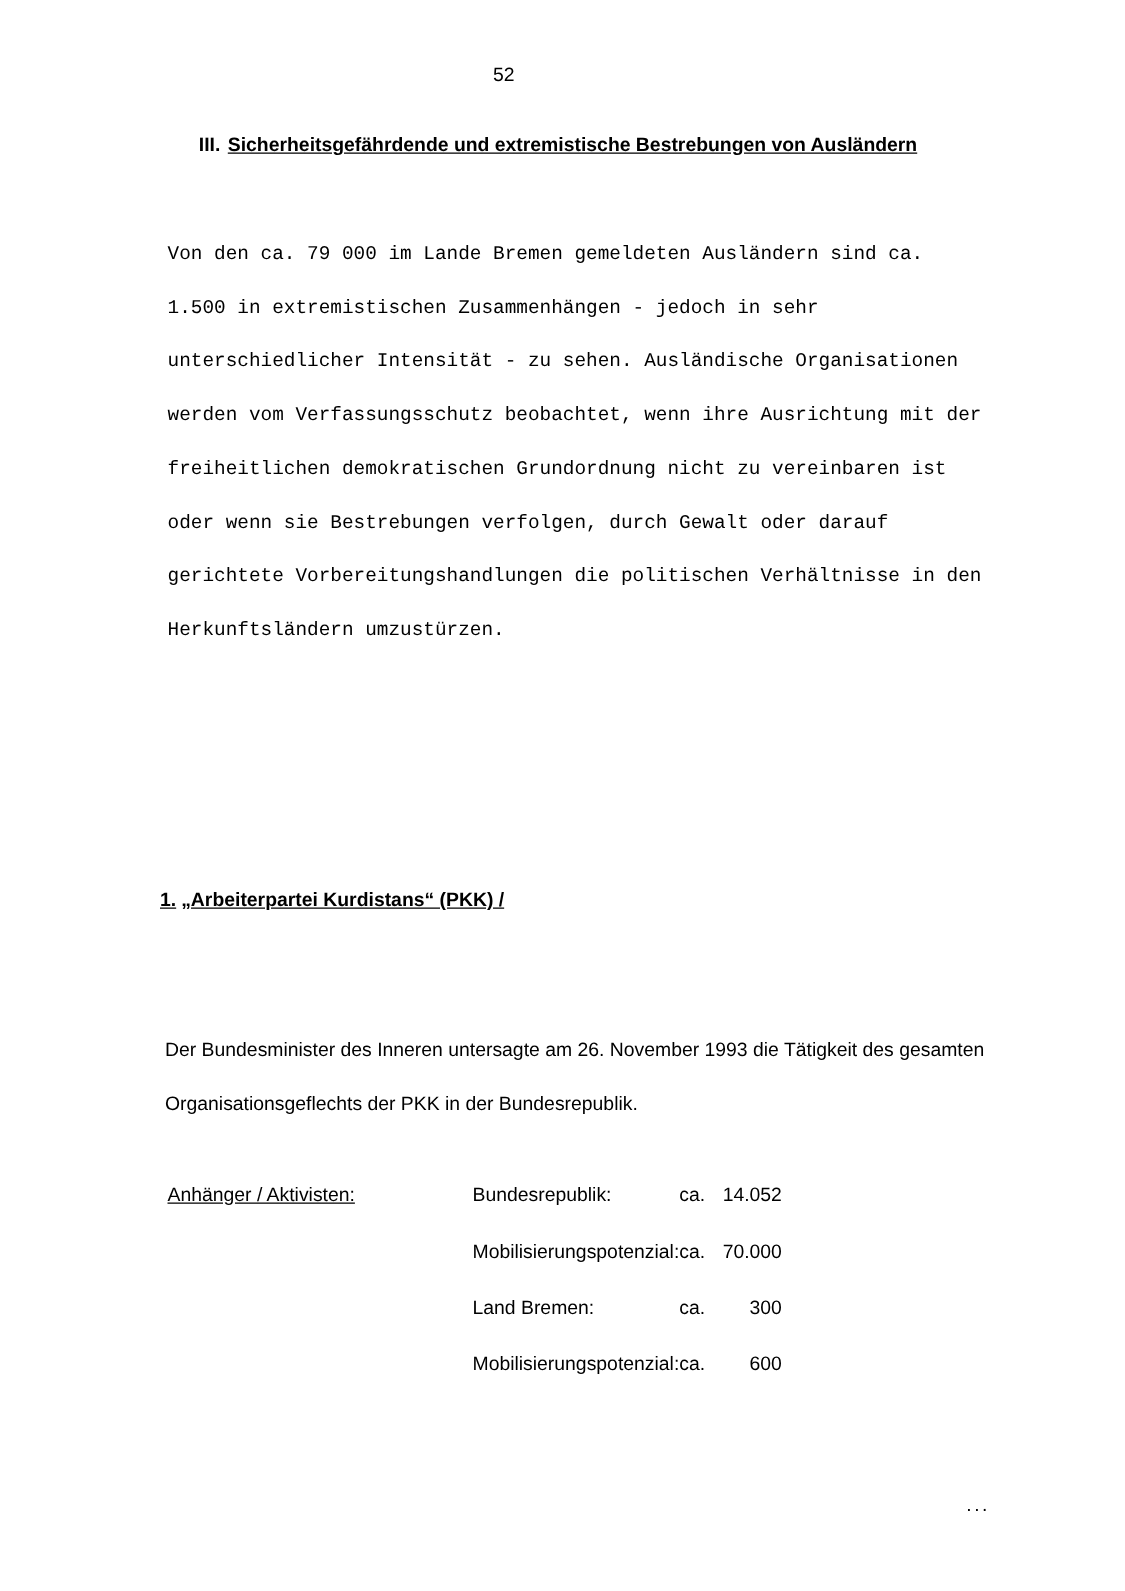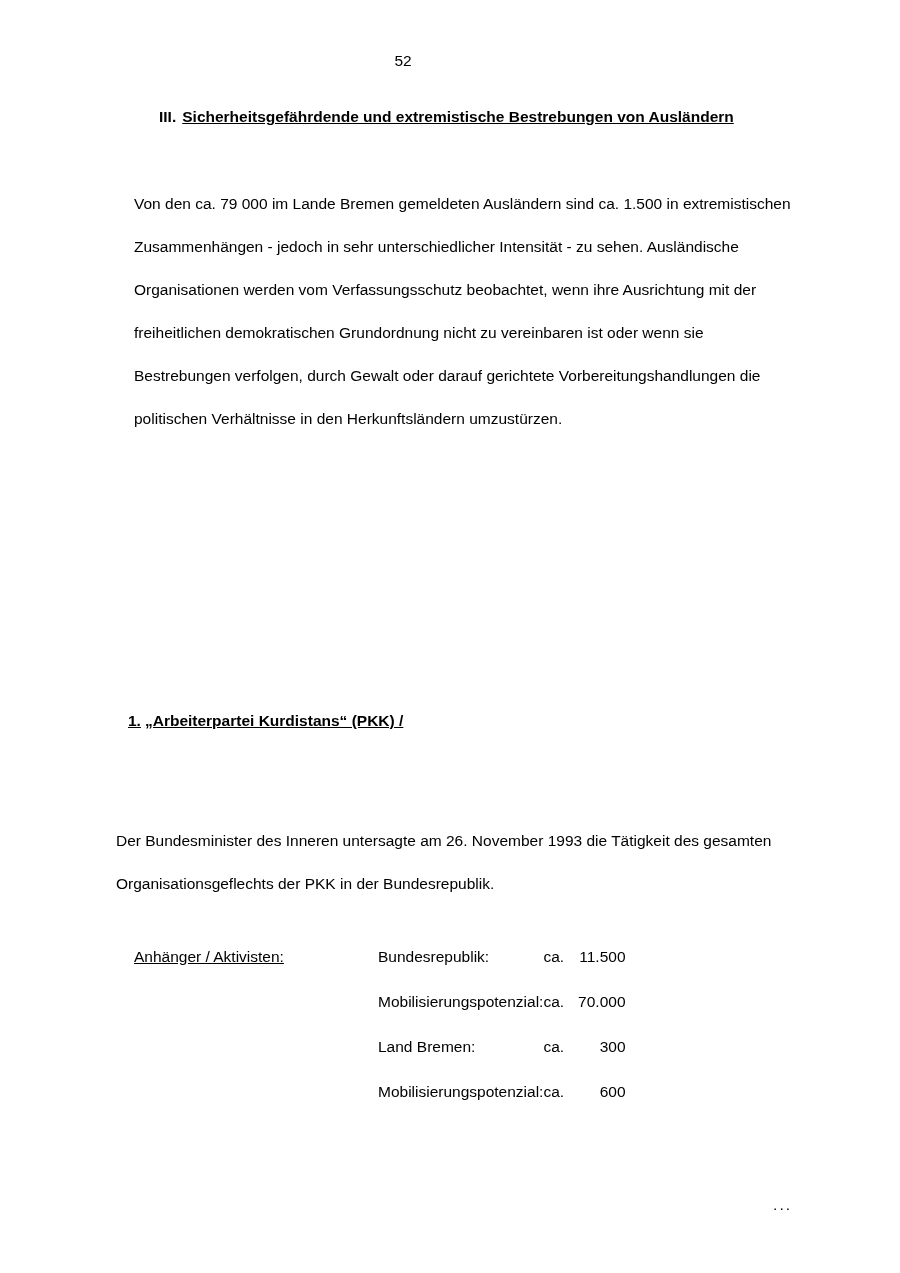--- a/index.html
+++ b/index.html
@@ -49,20 +49,21 @@
     position: absolute;
     left: 134px;
     width: 660px;
     font-size: 15.5px;
     line-height: 43px;
   }
   #intro-para-1 { top: 182px; }
   #intro-para-2 { top: 472px; }
   .body-block p {
     margin: 0;
+    font-family: Liberation Mono, monospace;
   }
   .subheading {
     position: absolute;
     left: 128px;
     font-size: 15.5px;
     font-weight: bold;
     line-height: 41px;
   }
   #subheading-block { top: 700px; }
   #subheading-block .line {
@@ -70,21 +71,21 @@
     white-space: nowrap;
   }
   #subheading-block .line .num {
     text-decoration: none;
     font-weight: bold;
     margin-right: 4px;
   }
   #pkk-para {
     position: absolute;
     top: 819px;
-    left: 116px;
+    left: 132px;
     width: 680px;
     font-size: 15.5px;
     line-height: 43px;
   }
   .stats {
     position: absolute;
     top: 948px;
     left: 134px;
     font-size: 15.5px;
   }
@@ -157,21 +158,21 @@
     <span>Der Bundesminister des Inneren untersagte am 26. November 1993 die Tätigkeit des gesamten Organisationsgeflechts der PKK in der Bundesrepublik.</span>
   </div>
 
   <div class="stats">
     <div class="stats-label">Anhänger / Aktivisten:</div>
     <table class="stats-table">
       <tbody>
         <tr>
           <td class="cat">Bundesrepublik:</td>
           <td class="ca right">ca.</td>
-          <td class="val">11.500</td>
+          <td class="val">14.052</td>
         </tr>
         <tr>
           <td class="cat">Mobilisierungspotenzial:</td>
           <td class="ca">ca.</td>
           <td class="val">70.000</td>
         </tr>
         <tr>
           <td class="cat">Land Bremen:</td>
           <td class="ca right">ca.</td>
           <td class="val">300</td>

